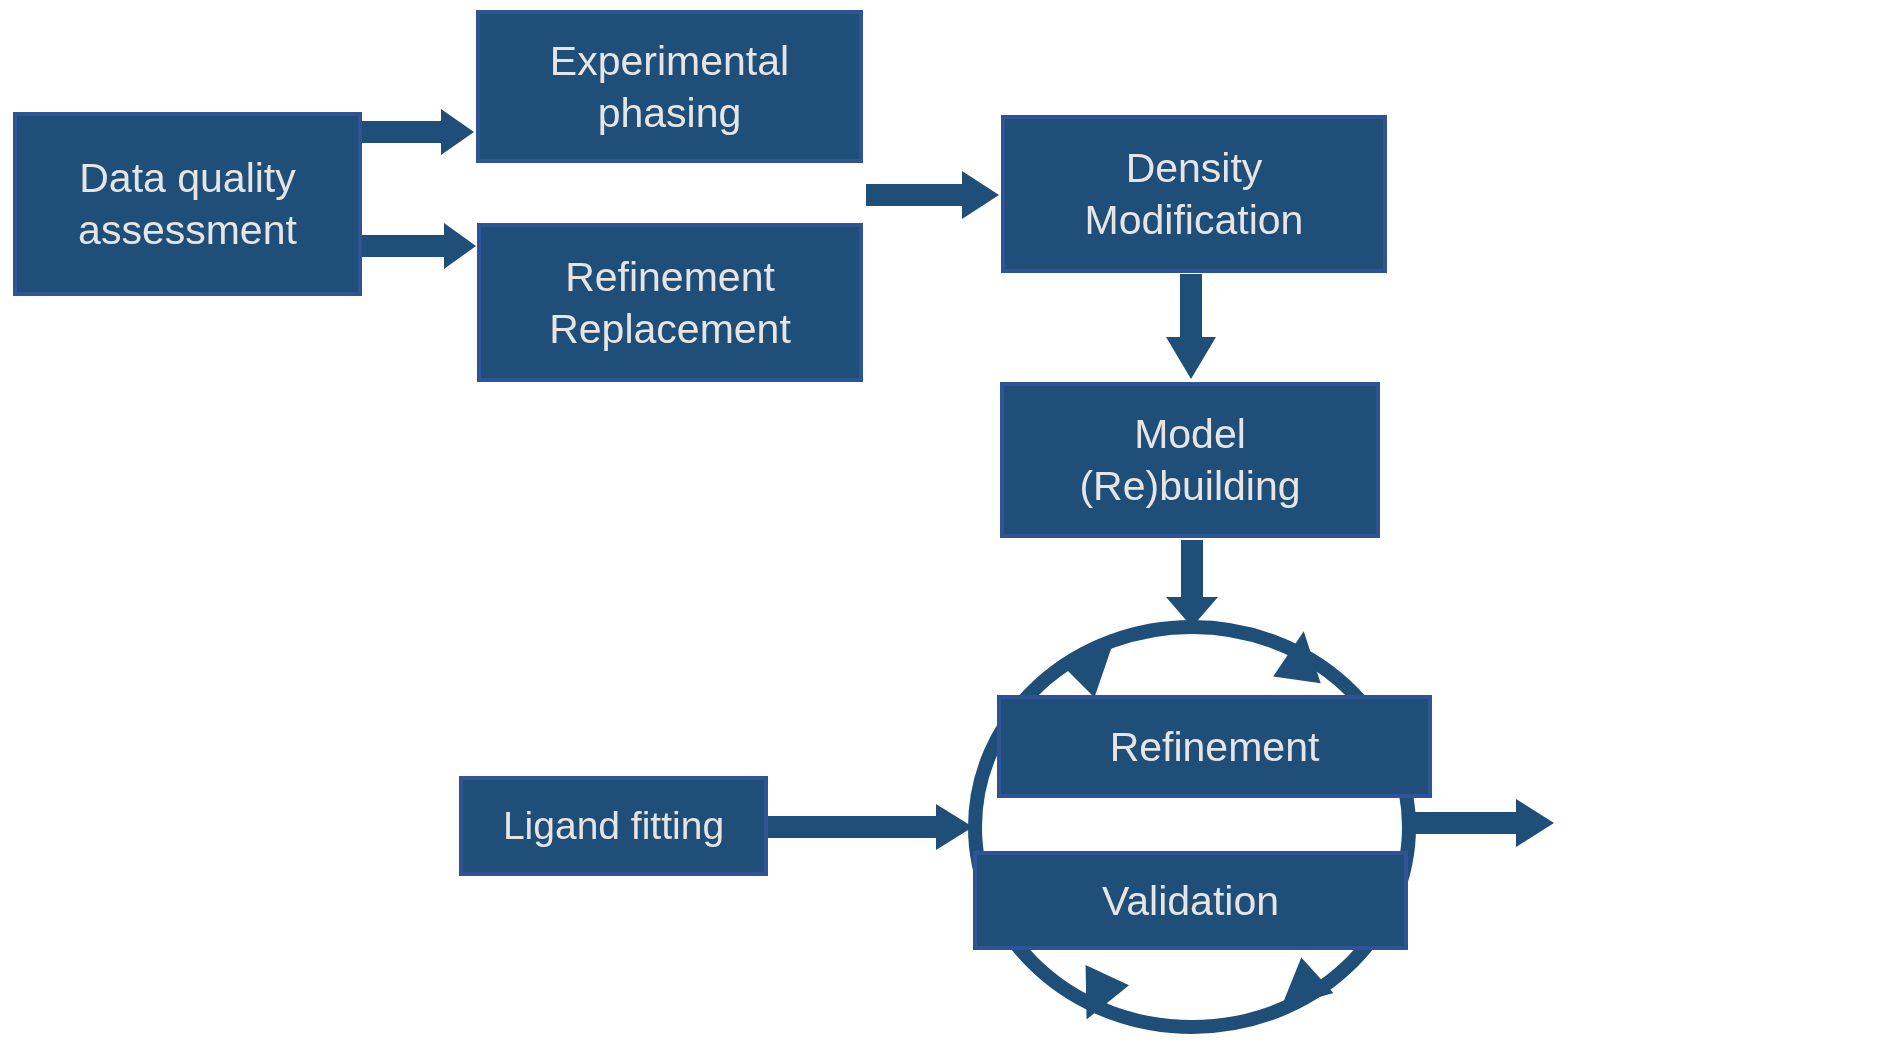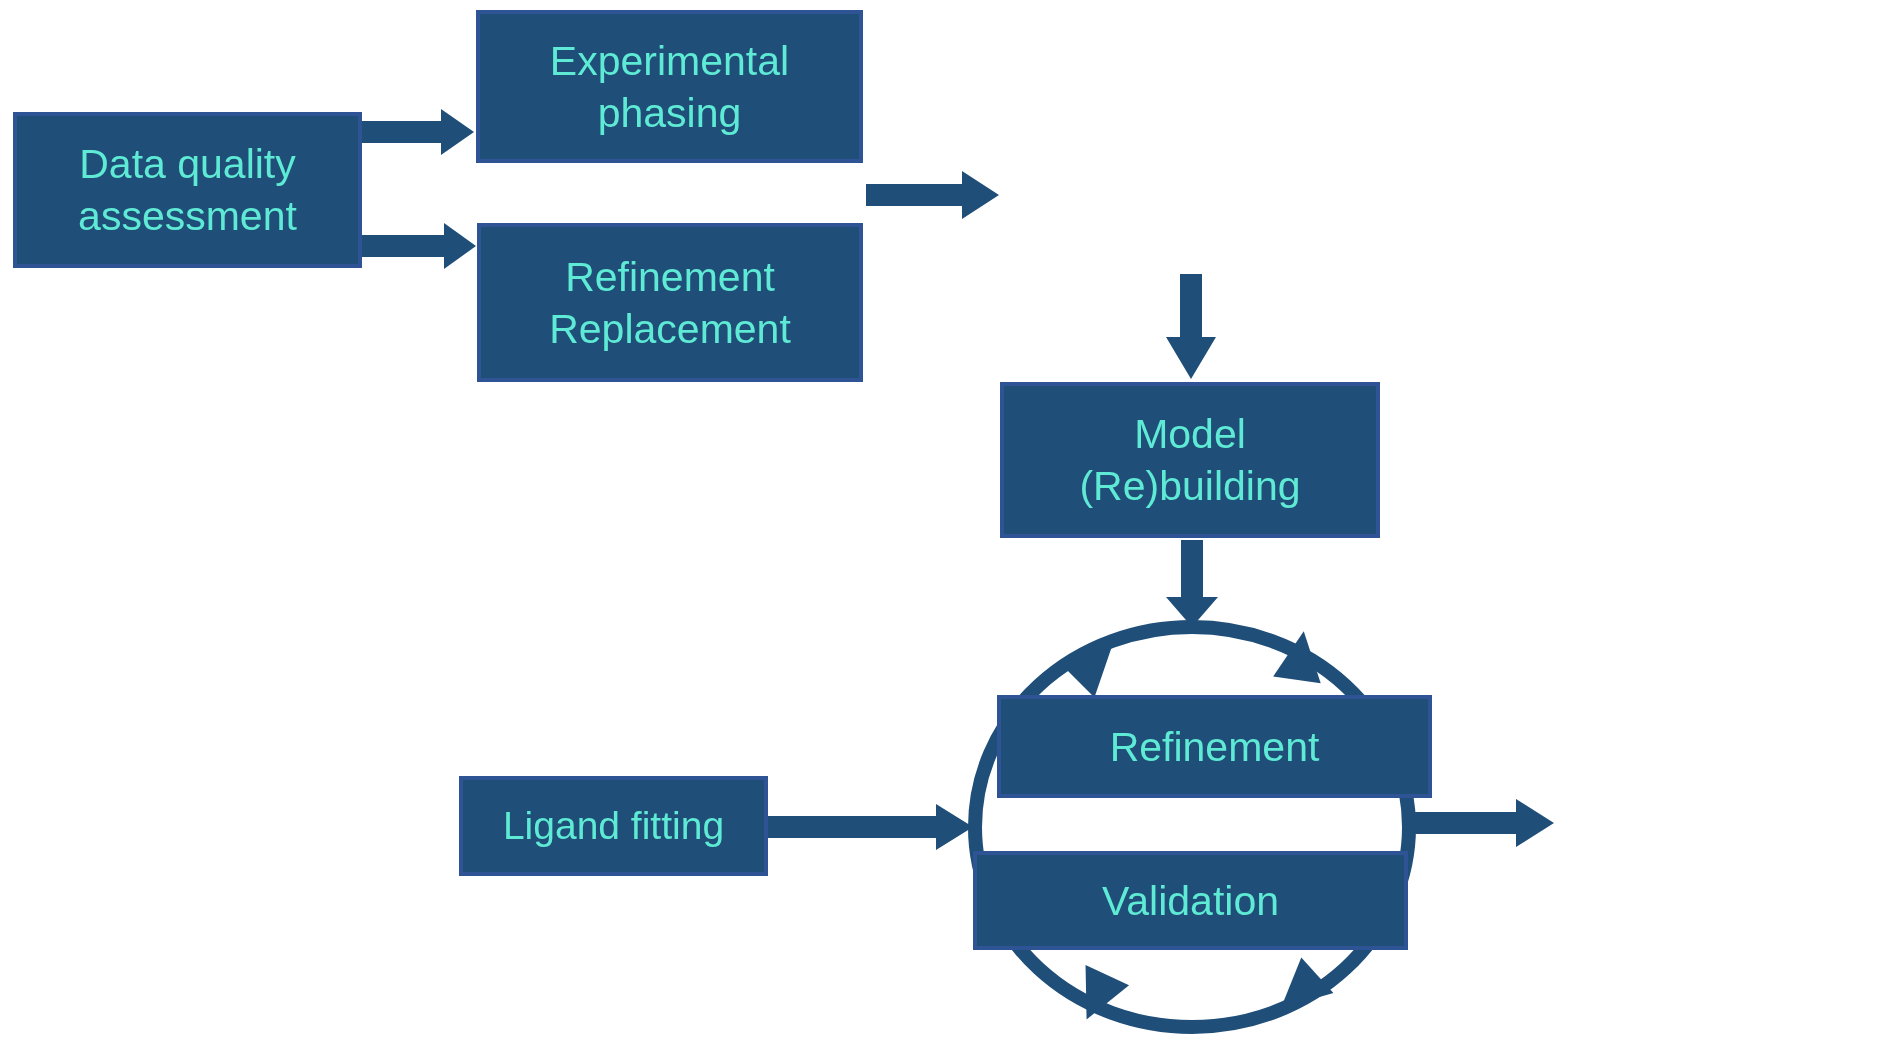--- a/index.html
+++ b/index.html
@@ -9,28 +9,28 @@
     background:#fff;
     font-family:"Liberation Sans","DejaVu Sans",sans-serif;
     overflow:hidden;
   }
   svg.connectors{position:absolute;left:0;top:0;z-index:0;}
   .node{
     position:absolute;
     box-sizing:border-box;
     background:#1F4E79;
     border:4px solid #2F5496;
-    color:#5eead4;
+    color:#e5e5e5;
     display:flex;align-items:center;justify-content:center;
     text-align:center;
     font-size:41px;line-height:52px;
     z-index:2;
   }
   
-  .n-dqa{left:13px;top:112px;width:349px;height:156px;padding:0 28px;}
+  .n-dqa{left:13px;top:112px;width:349px;height:184px;padding:0 28px;}
   .n-ep {left:476px;top:10px;width:387px;height:153px;padding:0 34px;}
   .n-mr {left:477px;top:223px;width:386px;height:159px;padding:0 34px;}
   .n-dm {left:1001px;top:115px;width:386px;height:158px;padding:0 30px;}
   .n-mb {left:1000px;top:382px;width:380px;height:156px;padding:0 68px;}
   .n-ref{left:973px;top:695px;width:435px;height:103px;margin-left:24px;}
   .n-val{left:973px;top:851px;width:435px;height:99px;}
   .n-lf {left:459px;top:776px;width:309px;height:100px;font-size:39px;}
   .n-dep{left:1557px;top:774px;width:336px;height:104px;font-size:39px;}
 </style>
 </head>
@@ -71,20 +71,23 @@
   </div>
 
   <div class="node n-ep">
     <span>Experimental phasing</span>
   </div>
 
   <div class="node n-mr">
     <span>Refinement Replacement</span>
   </div>
 
+  <div class="node n-dm">
+    <span>Density Modification</span>
+  </div>
 
   <div class="node n-mb">
     <span>Model (Re)building</span>
   </div>
 
   <div class="node n-ref">
     <span>Refinement</span>
   </div>
 
   <div class="node n-lf">

